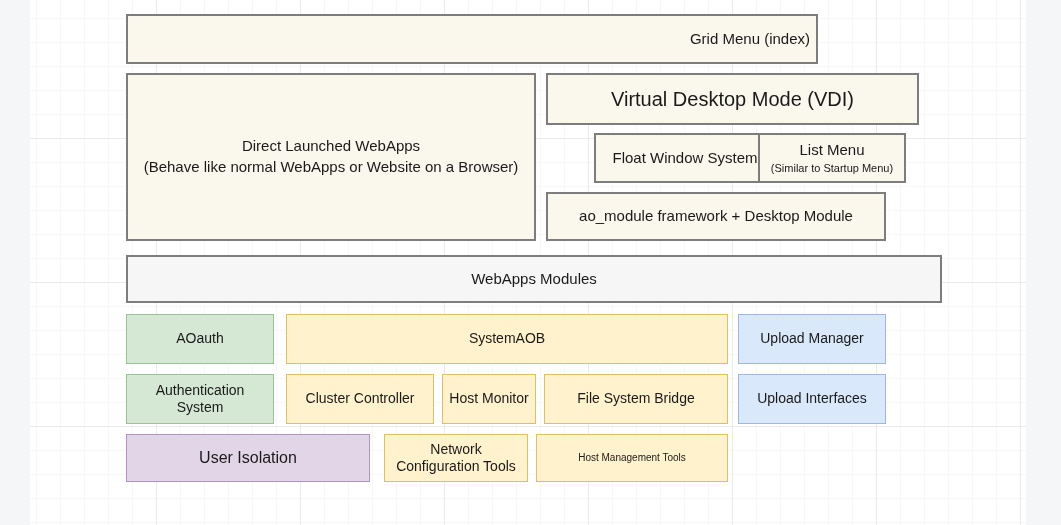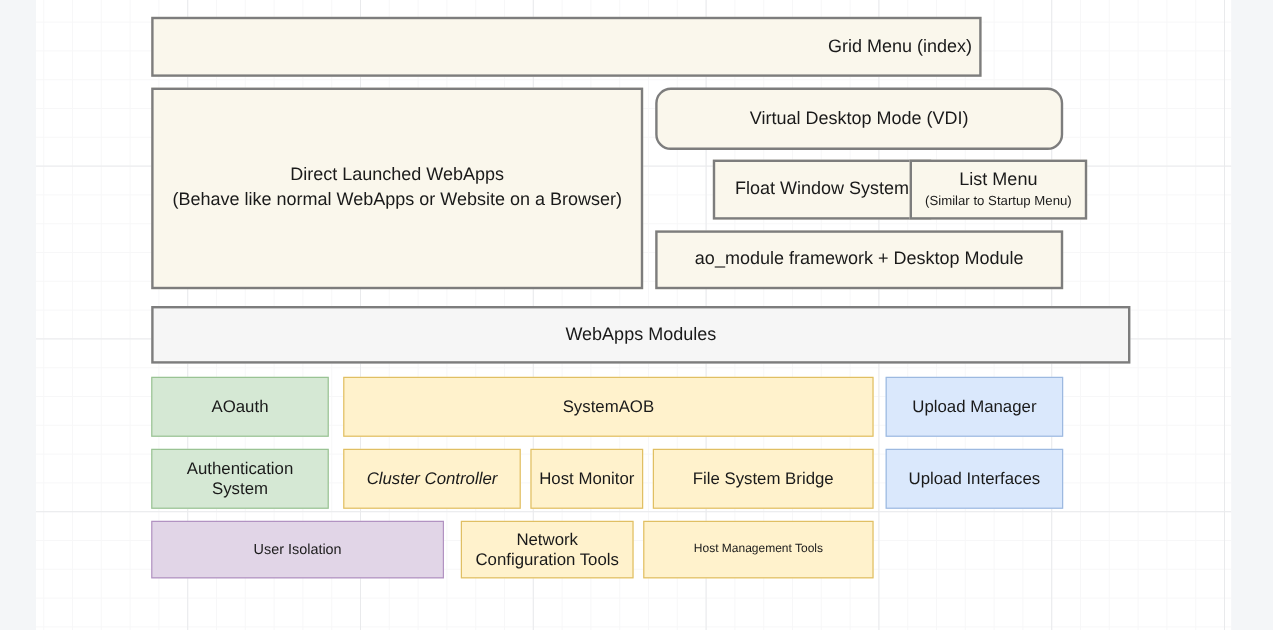--- a/index.html
+++ b/index.html
@@ -65,21 +65,21 @@
 
     <div class="box p-cream" style="left:96px; top:14px; width:692px; height:50px; font-size:15px;align-items:flex-end;">
       <span class="t1">Grid Menu (index)</span>
     </div>
 
     <div class="box p-cream" style="left:96px; top:73px; width:410px; height:168px; font-size:15px;">
       <span class="t1">Direct Launched WebApps</span>
       <span class="t1" style="margin-top:2px;">(Behave like normal WebApps or Website on a Browser)</span>
     </div>
 
-    <div class="box p-cream" style="left:516px; top:73px; width:340px; height:52px; font-size:15px;border-radius:13px;">
+    <div class="box p-cream" style="left:516px; top:73px; width:373px; height:52px; font-size:20px;">
       <span class="t1">Virtual Desktop Mode (VDI)</span>
     </div>
 
     <div class="box p-cream" style="left:516px; top:133px; width:182px; height:50px; font-size:15px;margin-left:48px;">
       <span class="t1">Float Window System</span>
     </div>
 
     <div class="box p-cream" style="left:708px; top:133px; width:148px; height:50px; font-size:15px;margin-left:20px;">
       <span class="t1">List Menu</span>
       <span class="t2">(Similar to Startup Menu)</span>
@@ -99,34 +99,34 @@
     <div class="box p-yellow" style="left:256px; top:314px; width:442px; height:50px; font-size:14px;">
       <span class="t1">SystemAOB</span>
     </div>
     <div class="box p-blue" style="left:708px; top:314px; width:148px; height:50px; font-size:14px;">
       <span class="t1">Upload Manager</span>
     </div>
 
     <div class="box p-green" style="left:96px; top:374px; width:148px; height:50px; font-size:14px;">
       <span class="t1">Authentication System</span>
     </div>
-    <div class="box p-yellow" style="left:256px; top:374px; width:148px; height:50px; font-size:14px;font-style:italic;">
+    <div class="box p-yellow" style="left:256px; top:374px; width:148px; height:50px; font-size:14px;">
       <span class="t1">Cluster Controller</span>
     </div>
     <div class="box p-yellow" style="left:412px; top:374px; width:94px; height:50px; font-size:14px;">
       <span class="t1">Host Monitor</span>
     </div>
     <div class="box p-yellow" style="left:514px; top:374px; width:184px; height:50px; font-size:14px;">
       <span class="t1">File System Bridge</span>
     </div>
     <div class="box p-blue" style="left:708px; top:374px; width:148px; height:50px; font-size:14px;">
       <span class="t1">Upload Interfaces</span>
     </div>
 
-    <div class="box p-purple" style="left:96px; top:434px; width:244px; height:48px; font-size:12px;">
+    <div class="box p-purple" style="left:96px; top:434px; width:244px; height:48px; font-size:16px;">
       <span class="t1">User Isolation</span>
     </div>
     <div class="box p-yellow" style="left:354px; top:434px; width:144px; height:48px; font-size:14px;">
       <span class="t1">Network Configuration Tools</span>
     </div>
     <div class="box p-yellow" style="left:506px; top:434px; width:192px; height:48px; font-size:10px;">
       <span class="t1">Host Management Tools</span>
     </div>
 
   </div>

